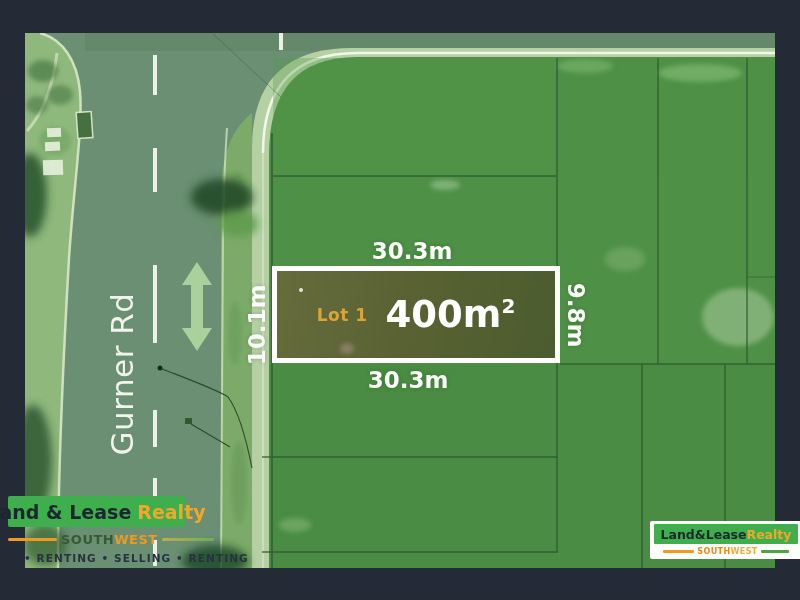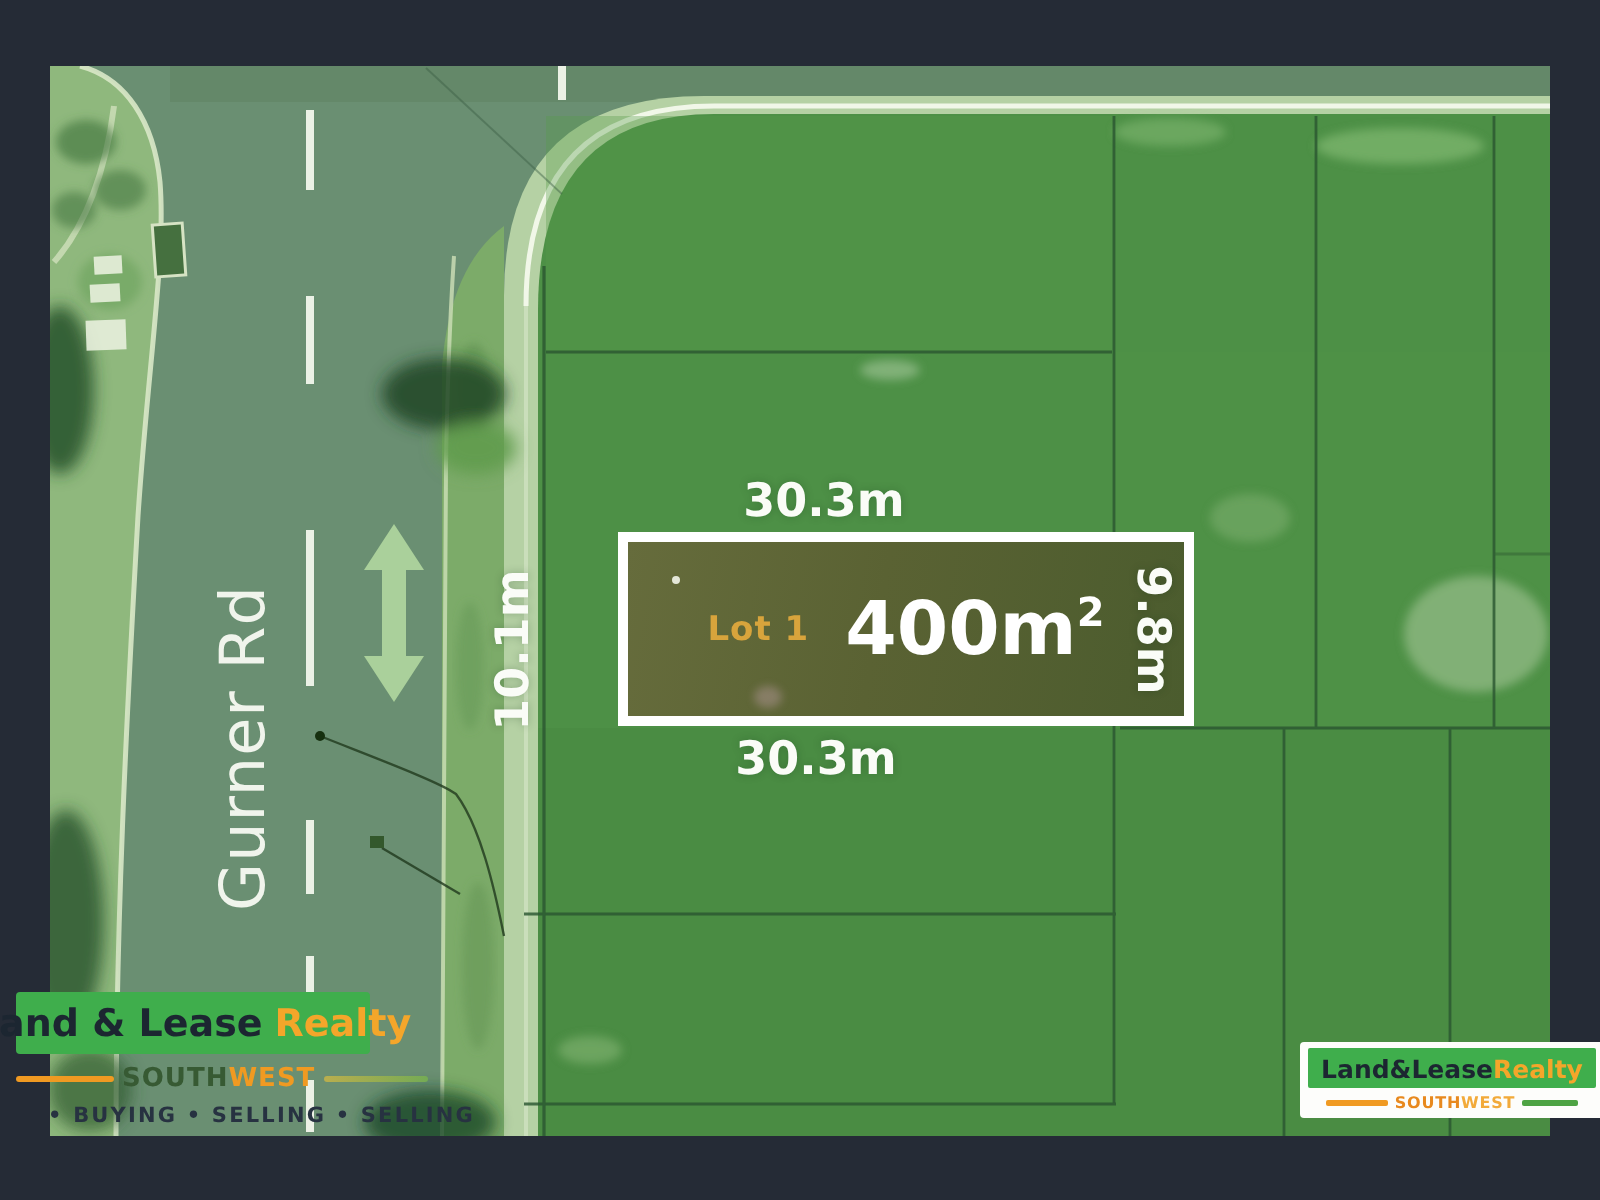--- a/index.html
+++ b/index.html
@@ -175,21 +175,21 @@
       <circle cx="135" cy="335" r="2.5" fill="#16300f"></circle>
       <rect x="160" y="385" width="7" height="6" fill="#33582c"></rect>
 
       <g fill="#aed49d" opacity="0.95">
         <rect x="166" y="251" width="12" height="45"></rect>
         <polygon points="172,229 187,252 157,252"></polygon>
         <polygon points="172,318 187,295 157,295"></polygon>
       </g>
     </svg>
 
-    <div class="lot" style="left:247px;top:233px;margin-left:37px;">
+    <div class="lot" style="left:247px;top:233px;">
       <span class="lot-dot"></span>
       <span class="lot-streak"></span>
       <span class="lot-label">Lot 1</span>
       <span class="lot-area"><span>400m</span><sup>2</sup></span>
     </div>
 
     <div class="dim" style="left:327px;top:205px;">30.3m</div>
     <div class="dim" style="left:323px;top:334px;">30.3m</div>
     <div class="dim dim-left" style="left:172px;top:279px;">10.1m</div>
     <div class="dim dim-right" style="left:491px;top:269px;">9.8m</div>
@@ -200,21 +200,21 @@
   <div class="brand-l">
     <div class="banner">
       <span class="dark">Land &amp; Lease</span>
       <span class="accent">Realty</span>
     </div>
     <div class="brand-row">
       <span class="ln ln-orange"></span>
       <span class="region"><span class="pre">SOUTH</span><span class="suf">WEST</span></span>
       <span class="ln ln-green"></span>
     </div>
-    <div class="tagline">• BUYING  • SELLING  • SELLING</div>
+    <div class="tagline">• RENTING  • SELLING  • RENTING</div>
   </div>
 
   <div class="brand-r">
     <div class="banner">
       <span class="dark">Land&amp;Lease</span>
       <span class="accent">Realty</span>
     </div>
     <div class="row2">
       <span class="ln ln-orange"></span>
       <span class="region"><span class="pre">SOUTH</span><span class="suf">WEST</span></span>

